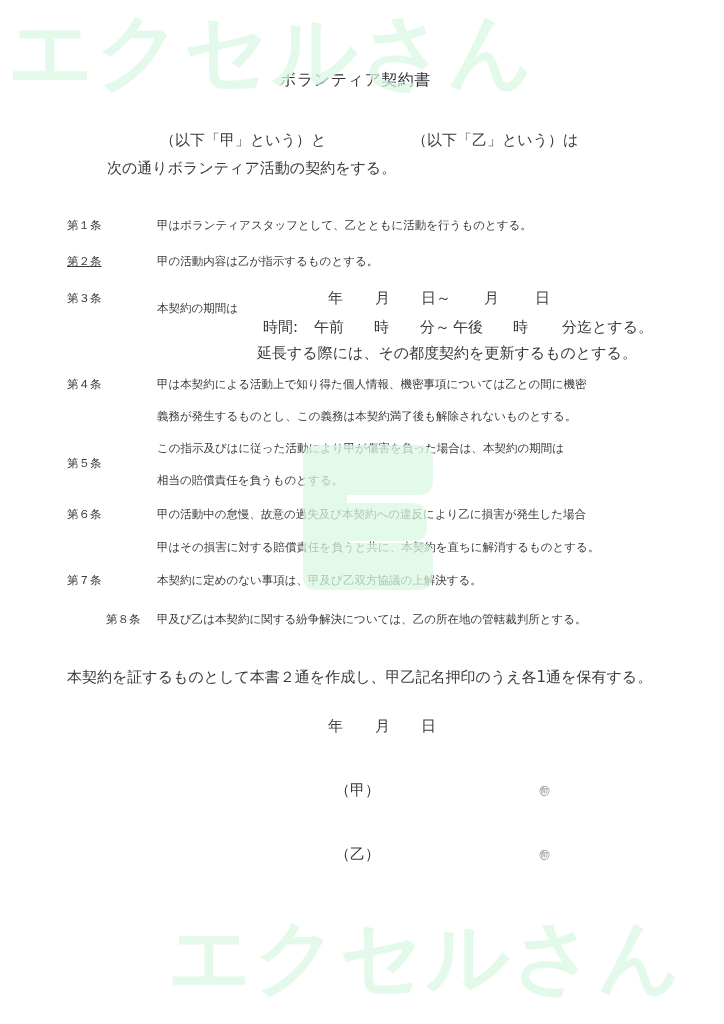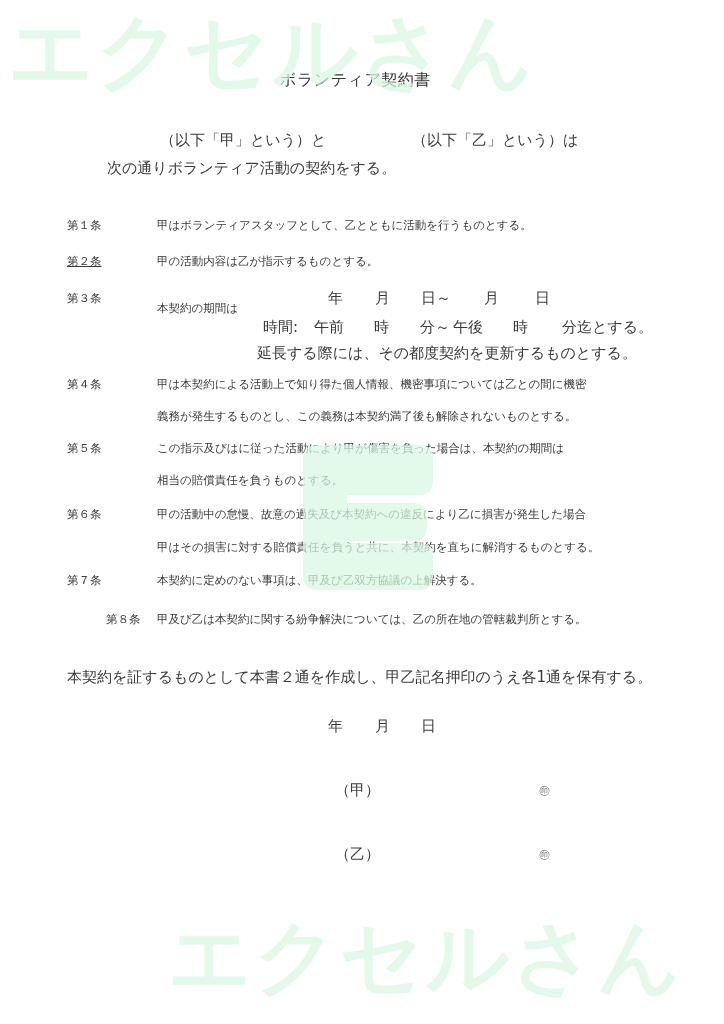--- a/index.html
+++ b/index.html
@@ -48,21 +48,21 @@
 <div class="t" style="left:420px; top:320px;">分～</div>
 <div class="t" style="left:453px; top:320px;">午後</div>
 <div class="t" style="left:513px; top:320px;">時</div>
 <div class="t" style="left:562px; top:320px;">分迄とする。</div>
 <div class="t" style="left:257px; top:346px;">延長する際には、その都度契約を更新するものとする。</div>
 
 <div class="art-label" style="top:377px;">第４条</div>
 <div class="art-body" style="top:377px;">甲は本契約による活動上で知り得た個人情報、機密事項については乙との間に機密</div>
 <div class="art-body" style="top:409px;">義務が発生するものとし、この義務は本契約満了後も解除されないものとする。</div>
 
-<div class="art-label" style="top:441px;text-align:right;">第５条</div>
+<div class="art-label" style="top:456px;text-align:right;">第５条</div>
 <div class="art-body" style="top:441px;">この指示及びはに従った活動により甲が傷害を負った場合は、本契約の期間は</div>
 <div class="art-body" style="top:473px;">相当の賠償責任を負うものとする。</div>
 
 <div class="art-label" style="top:507px;">第６条</div>
 <div class="art-body" style="top:507px;">甲の活動中の怠慢、故意の過失及び本契約への違反により乙に損害が発生した場合</div>
 <div class="art-body" style="top:540px;">甲はその損害に対する賠償責任を負うと共に、本契約を直ちに解消するものとする。</div>
 
 <div class="art-label" style="top:573px;">第７条</div>
 <div class="art-body" style="top:573px;">本契約に定めのない事項は、甲及び乙双方協議の上解決する。</div>
 

